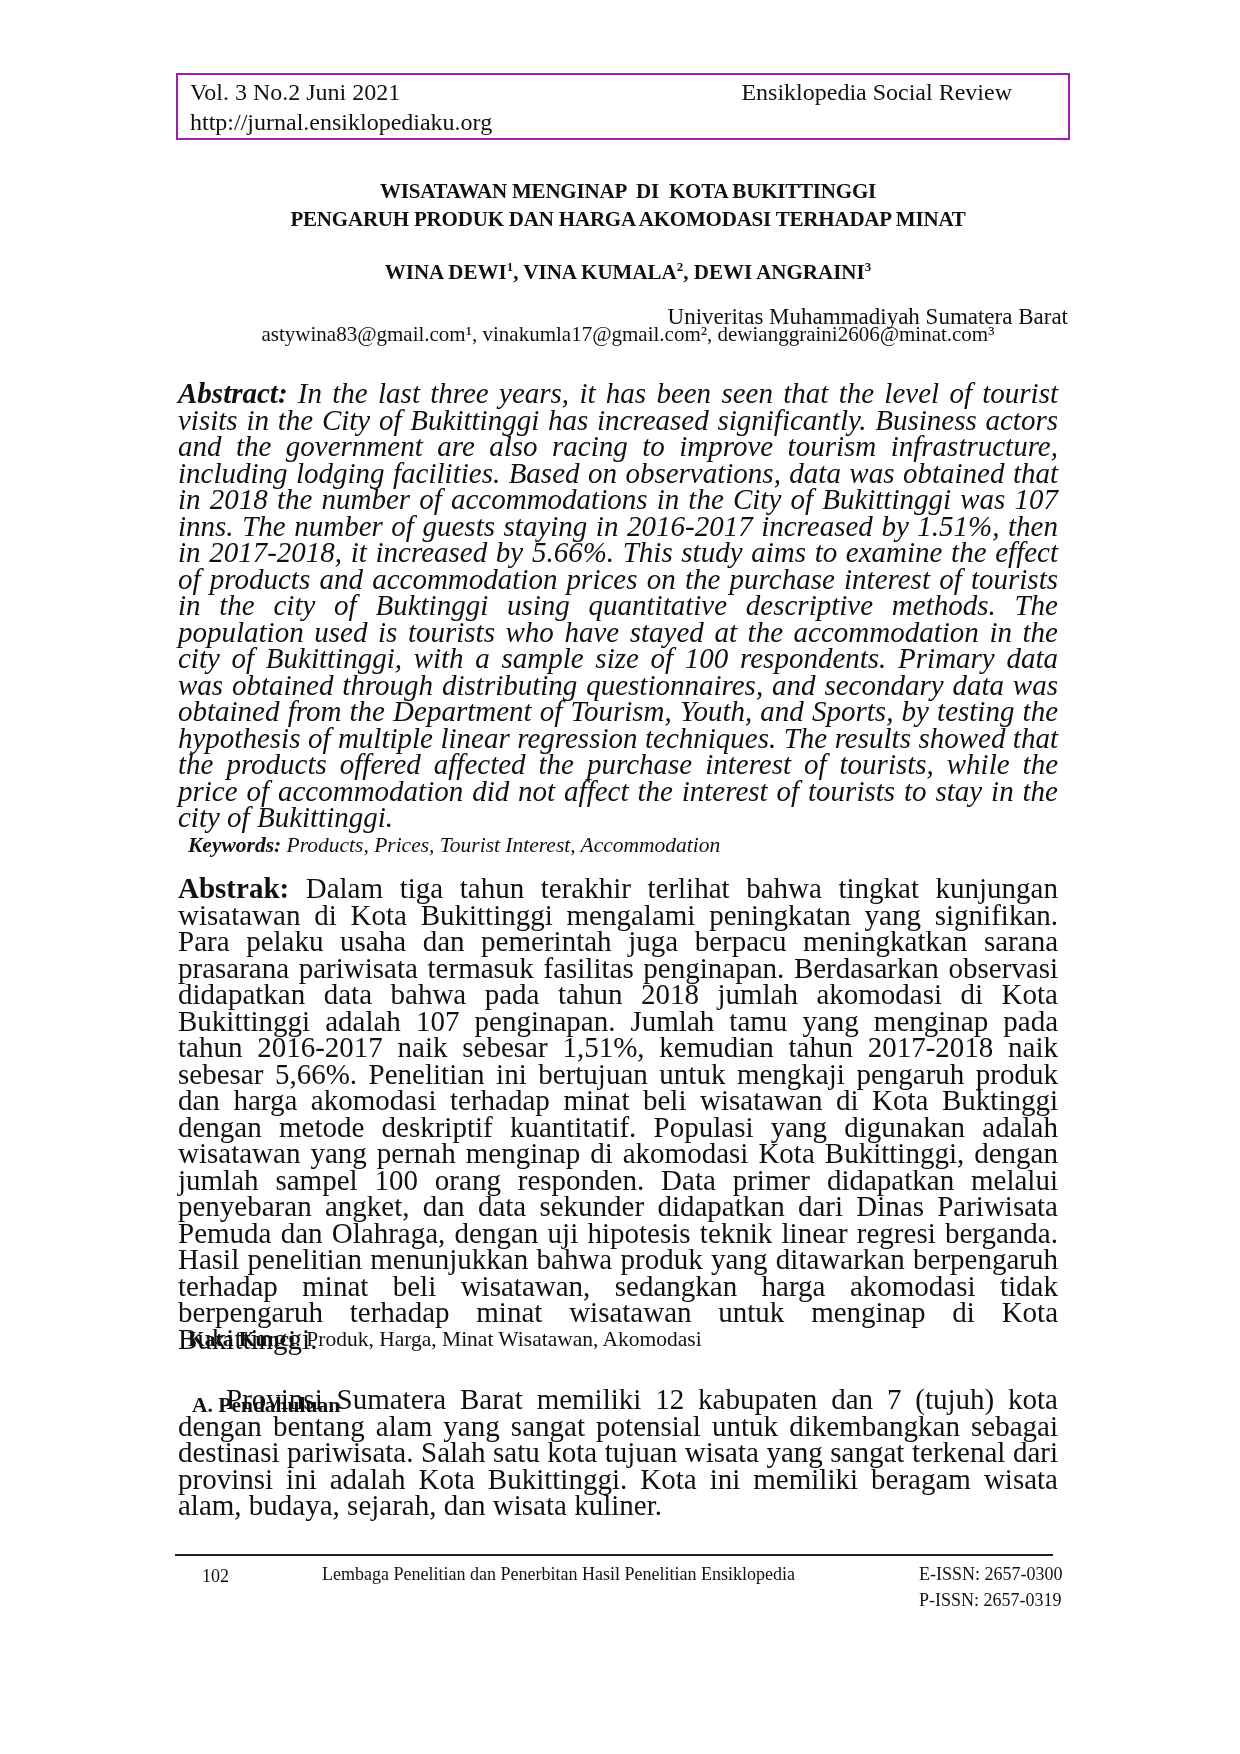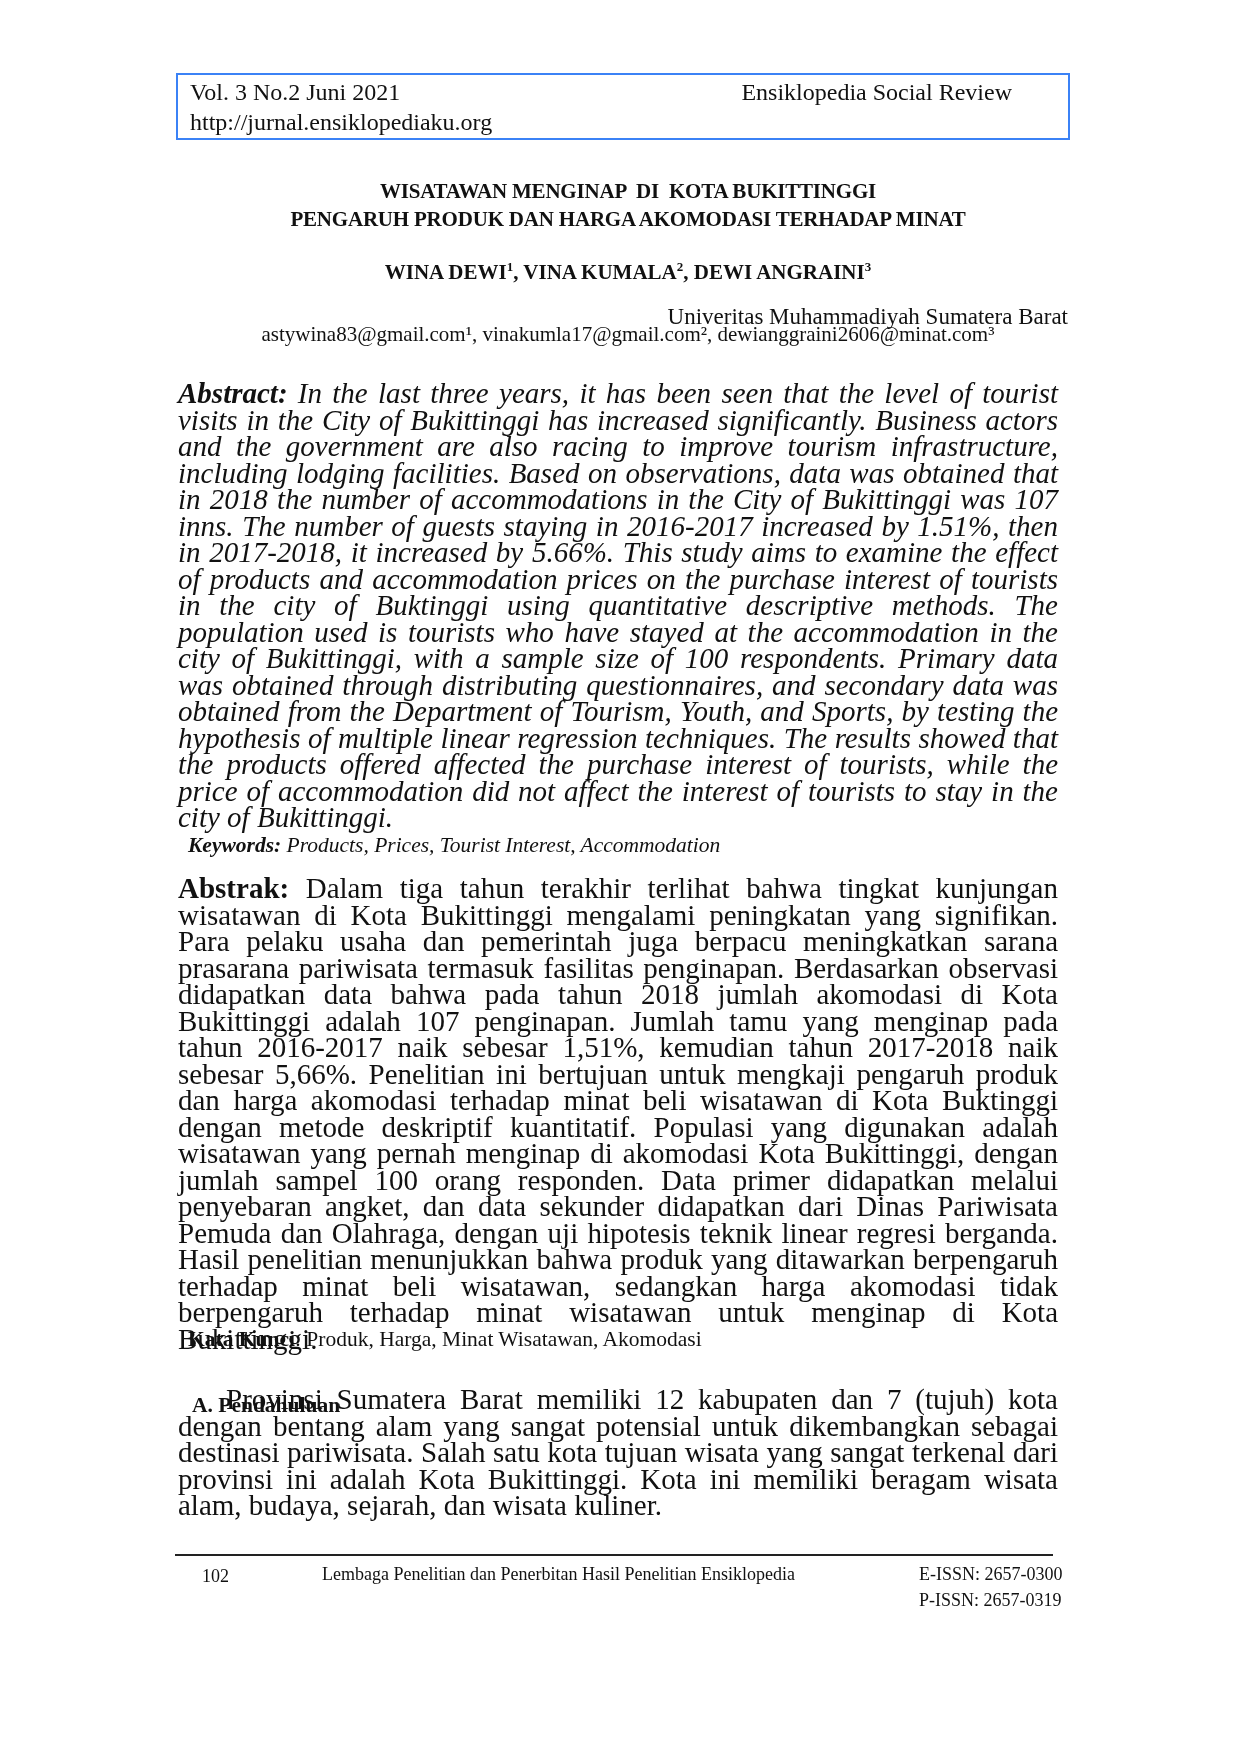--- a/index.html
+++ b/index.html
@@ -3,21 +3,21 @@
 <meta charset="utf-8">
 <style>
   html, body { margin: 0; padding: 0; background: #ffffff; }
   body {
     width: 1240px; height: 1754px; position: relative; overflow: hidden;
     font-family: "Liberation Serif", "DejaVu Serif", serif;
     color: #111111;
   }
   .header-box {
     position: absolute; left: 176px; top: 73px; width: 894px; height: 67px;
-    border: 2px solid #3b82f6; box-sizing: border-box;
+    border: 2px solid #a21caf; box-sizing: border-box;
     font-size: 24px; line-height: 28px;
   }
   .header-box .vol { position: absolute; left: 12px; top: 3px; }
   .header-box .journal { position: absolute; right: 56px; top: 3px; }
   .header-box .url { position: absolute; left: 12px; top: 33px; }
 
   .title {
     position: absolute; left: 188px; width: 880px; top: 177px;
     text-align: center; font-weight: bold; font-size: 21px; line-height: 28px;
     letter-spacing: -0.2px;

